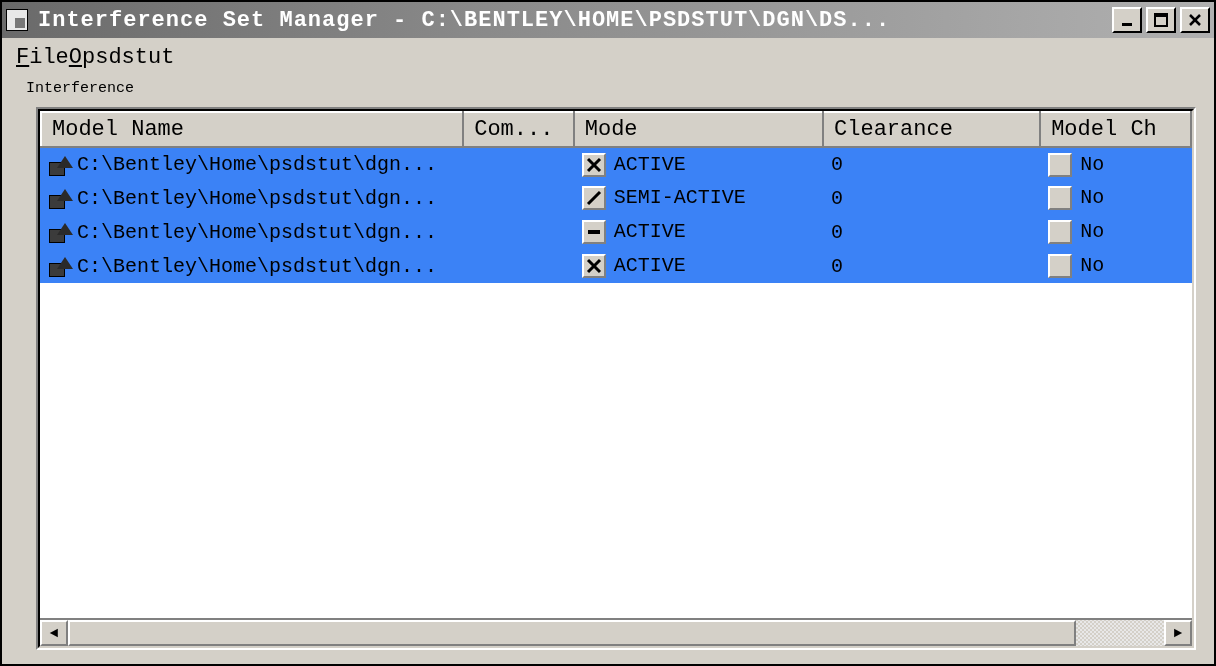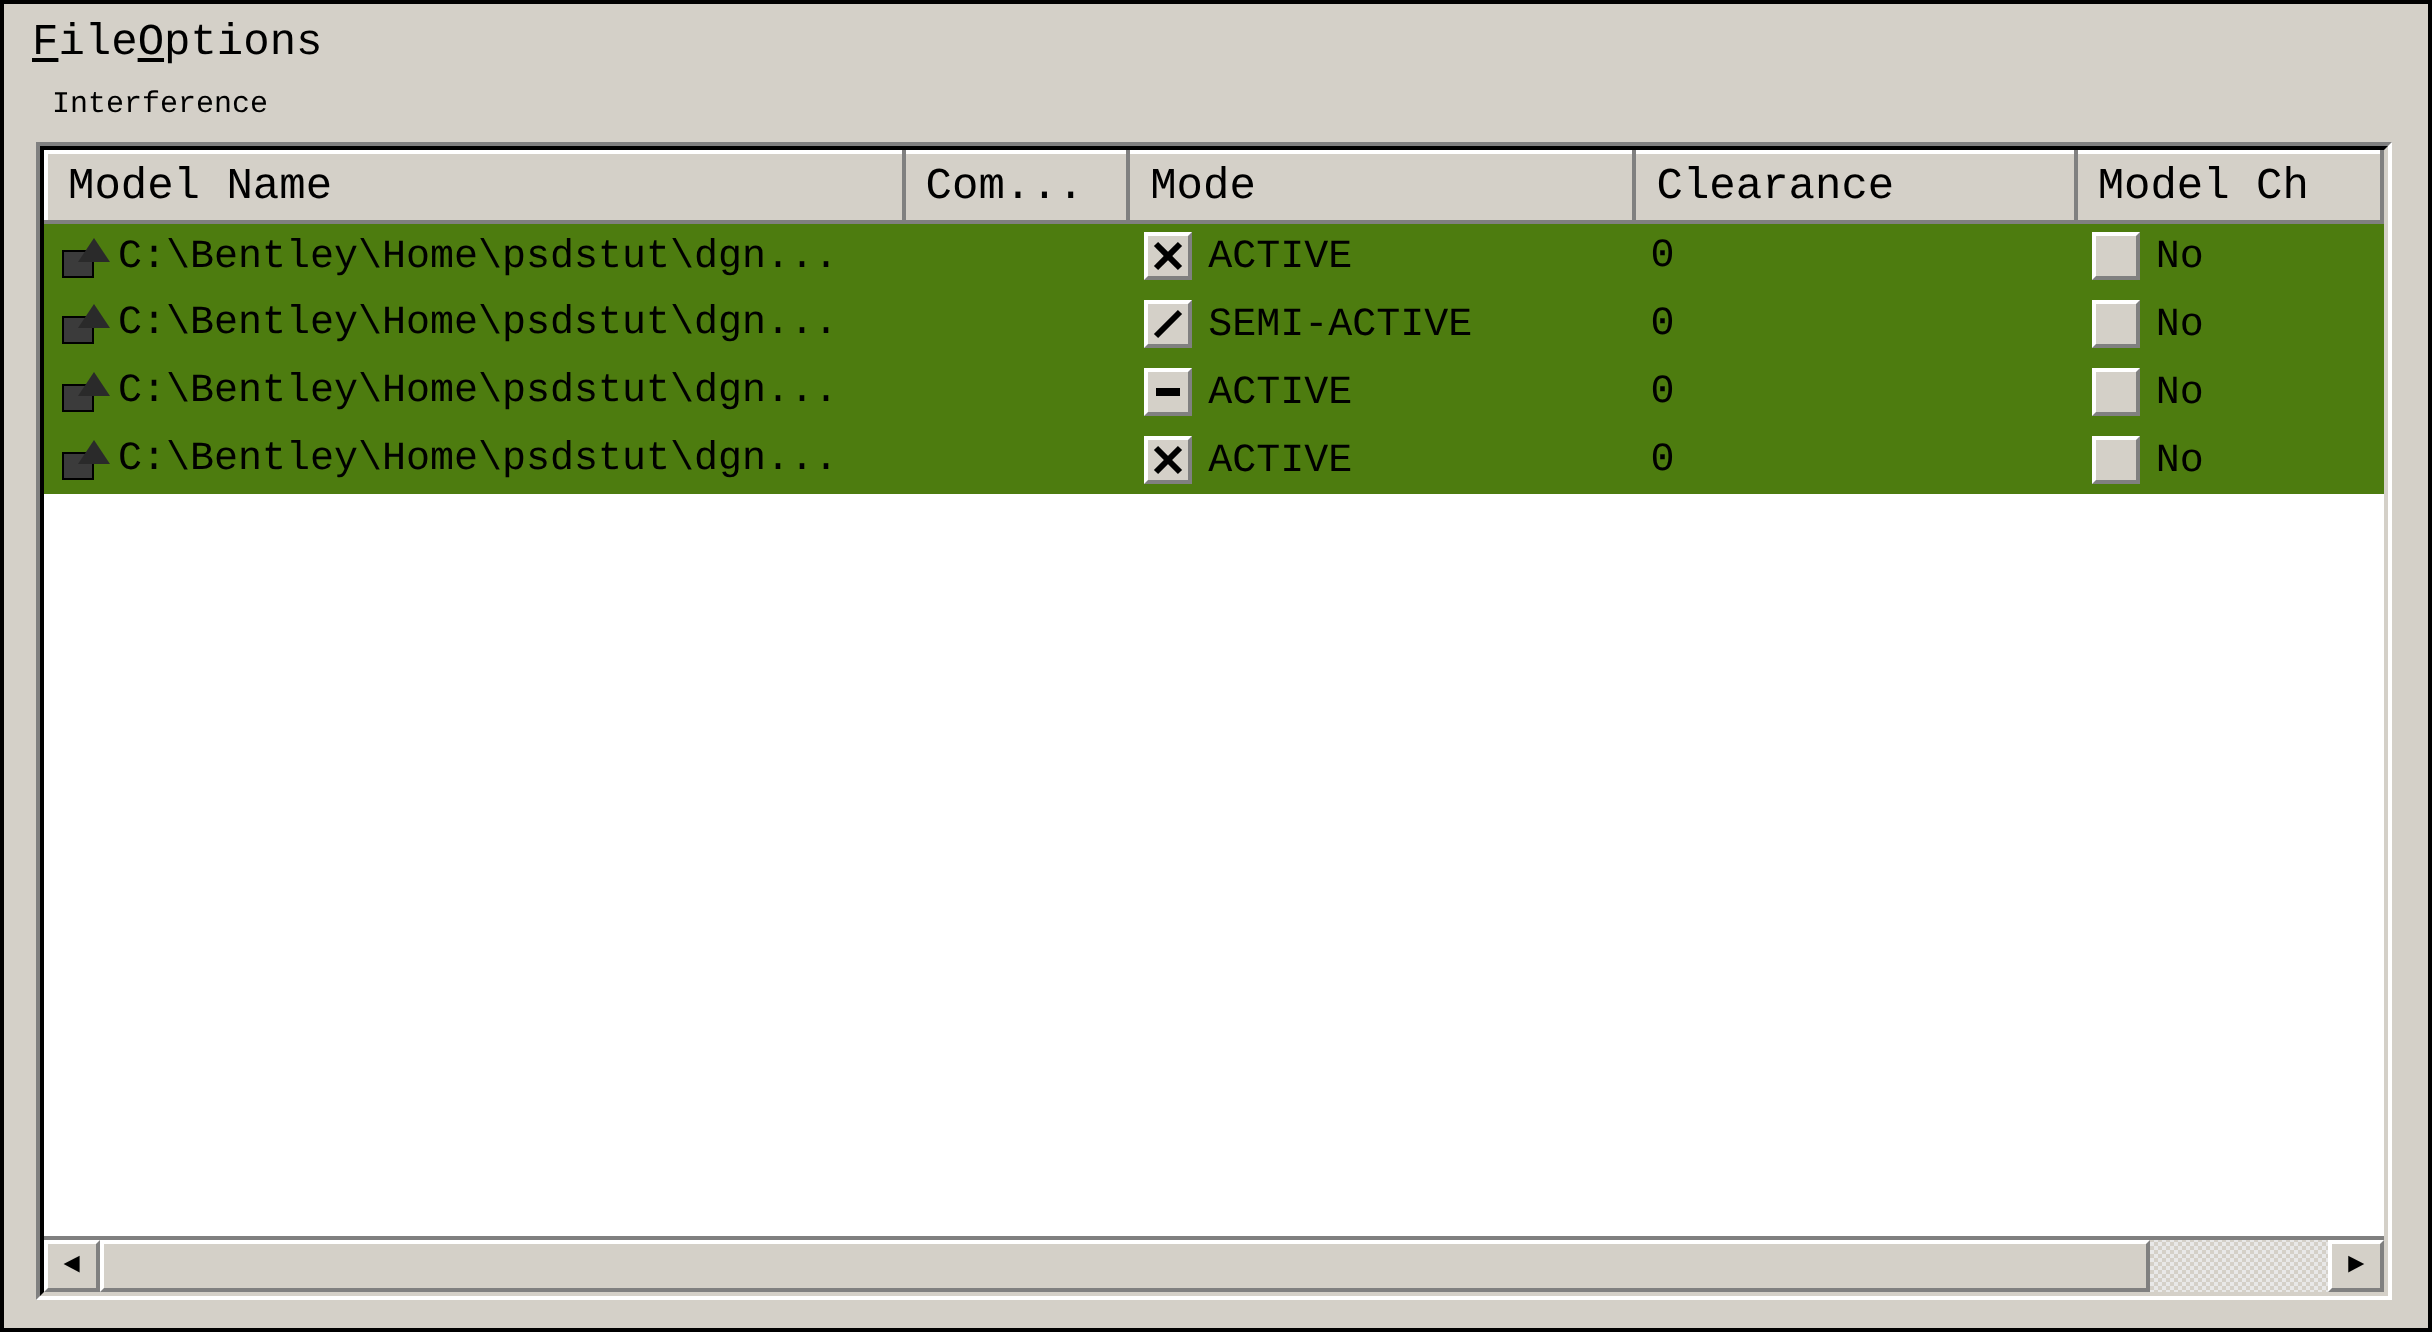--- a/index.html
+++ b/index.html
@@ -70,26 +70,26 @@
     color:#000;
   }
   .menubar .mitem { cursor:default; }
   .menubar .mitem .ul { text-decoration: underline; }
   .section-label {
     padding: 4px 18px 4px 24px;
     font-size: 15px;
     color:#000;
   }
   .list-frame {
-    margin: 6px 18px 14px 16px;
+    margin: 6px 18px 14px 34px;
     flex:1;
     border: 2px solid #808080;
     border-right-color:#fff;
     border-bottom-color:#fff;
-    background:#4d7c0f;
+    background:#3b82f6;
     display:flex;
     flex-direction:column;
     position:relative;
     overflow:hidden;
   }
   .list-inner{
     border:2px solid #000;
     border-right-color:#d4d0c8;
     border-bottom-color:#d4d0c8;
     flex:1;
@@ -203,24 +203,47 @@
     background:#d4d0c8;
     border:2px solid #808080;
     border-top-color:#fff;border-left-color:#fff;
   }
 </style>
 </head>
 <body>
 
 <div class="window">
 
+  <div class="titlebar">
+    <div class="appicon"></div>
+    <div class="title">Interference Set Manager - C:\BENTLEY\HOME\PSDSTUT\DGN\DS...</div>
+    <div class="btns">
+      <div class="btn">
+          <svg width="14" height="14">
+            <rect x="2" y="10" width="10" height="3" fill="#000"></rect>
+          </svg>
+        </div>
+      <div class="btn">
+          <svg width="14" height="14">
+            <rect x="1" y="1" width="12" height="12" fill="none" stroke="#000" stroke-width="2"></rect>
+            <rect x="1" y="1" width="12" height="3" fill="#000"></rect>
+          </svg>
+        </div>
+      <div class="btn">
+          <svg width="14" height="14">
+            <line x1="2" y1="2" x2="12" y2="12" stroke="#000" stroke-width="2.5"></line>
+            <line x1="12" y1="2" x2="2" y2="12" stroke="#000" stroke-width="2.5"></line>
+          </svg>
+        </div>
+    </div>
+  </div>
 
   <div class="menubar">
     <span class="mitem"><span class="ul">F</span><span>ile</span></span>
-    <span class="mitem"><span class="ul">O</span><span>ptions</span></span>
+    <span class="mitem"><span class="ul">O</span><span>psdstut</span></span>
   </div>
 
   <div class="section-label">Interference</div>
 
   <div class="list-frame">
     <div class="list-inner">
       <table>
         <colgroup>
           <col class="col-model">
             <col class="col-com">

